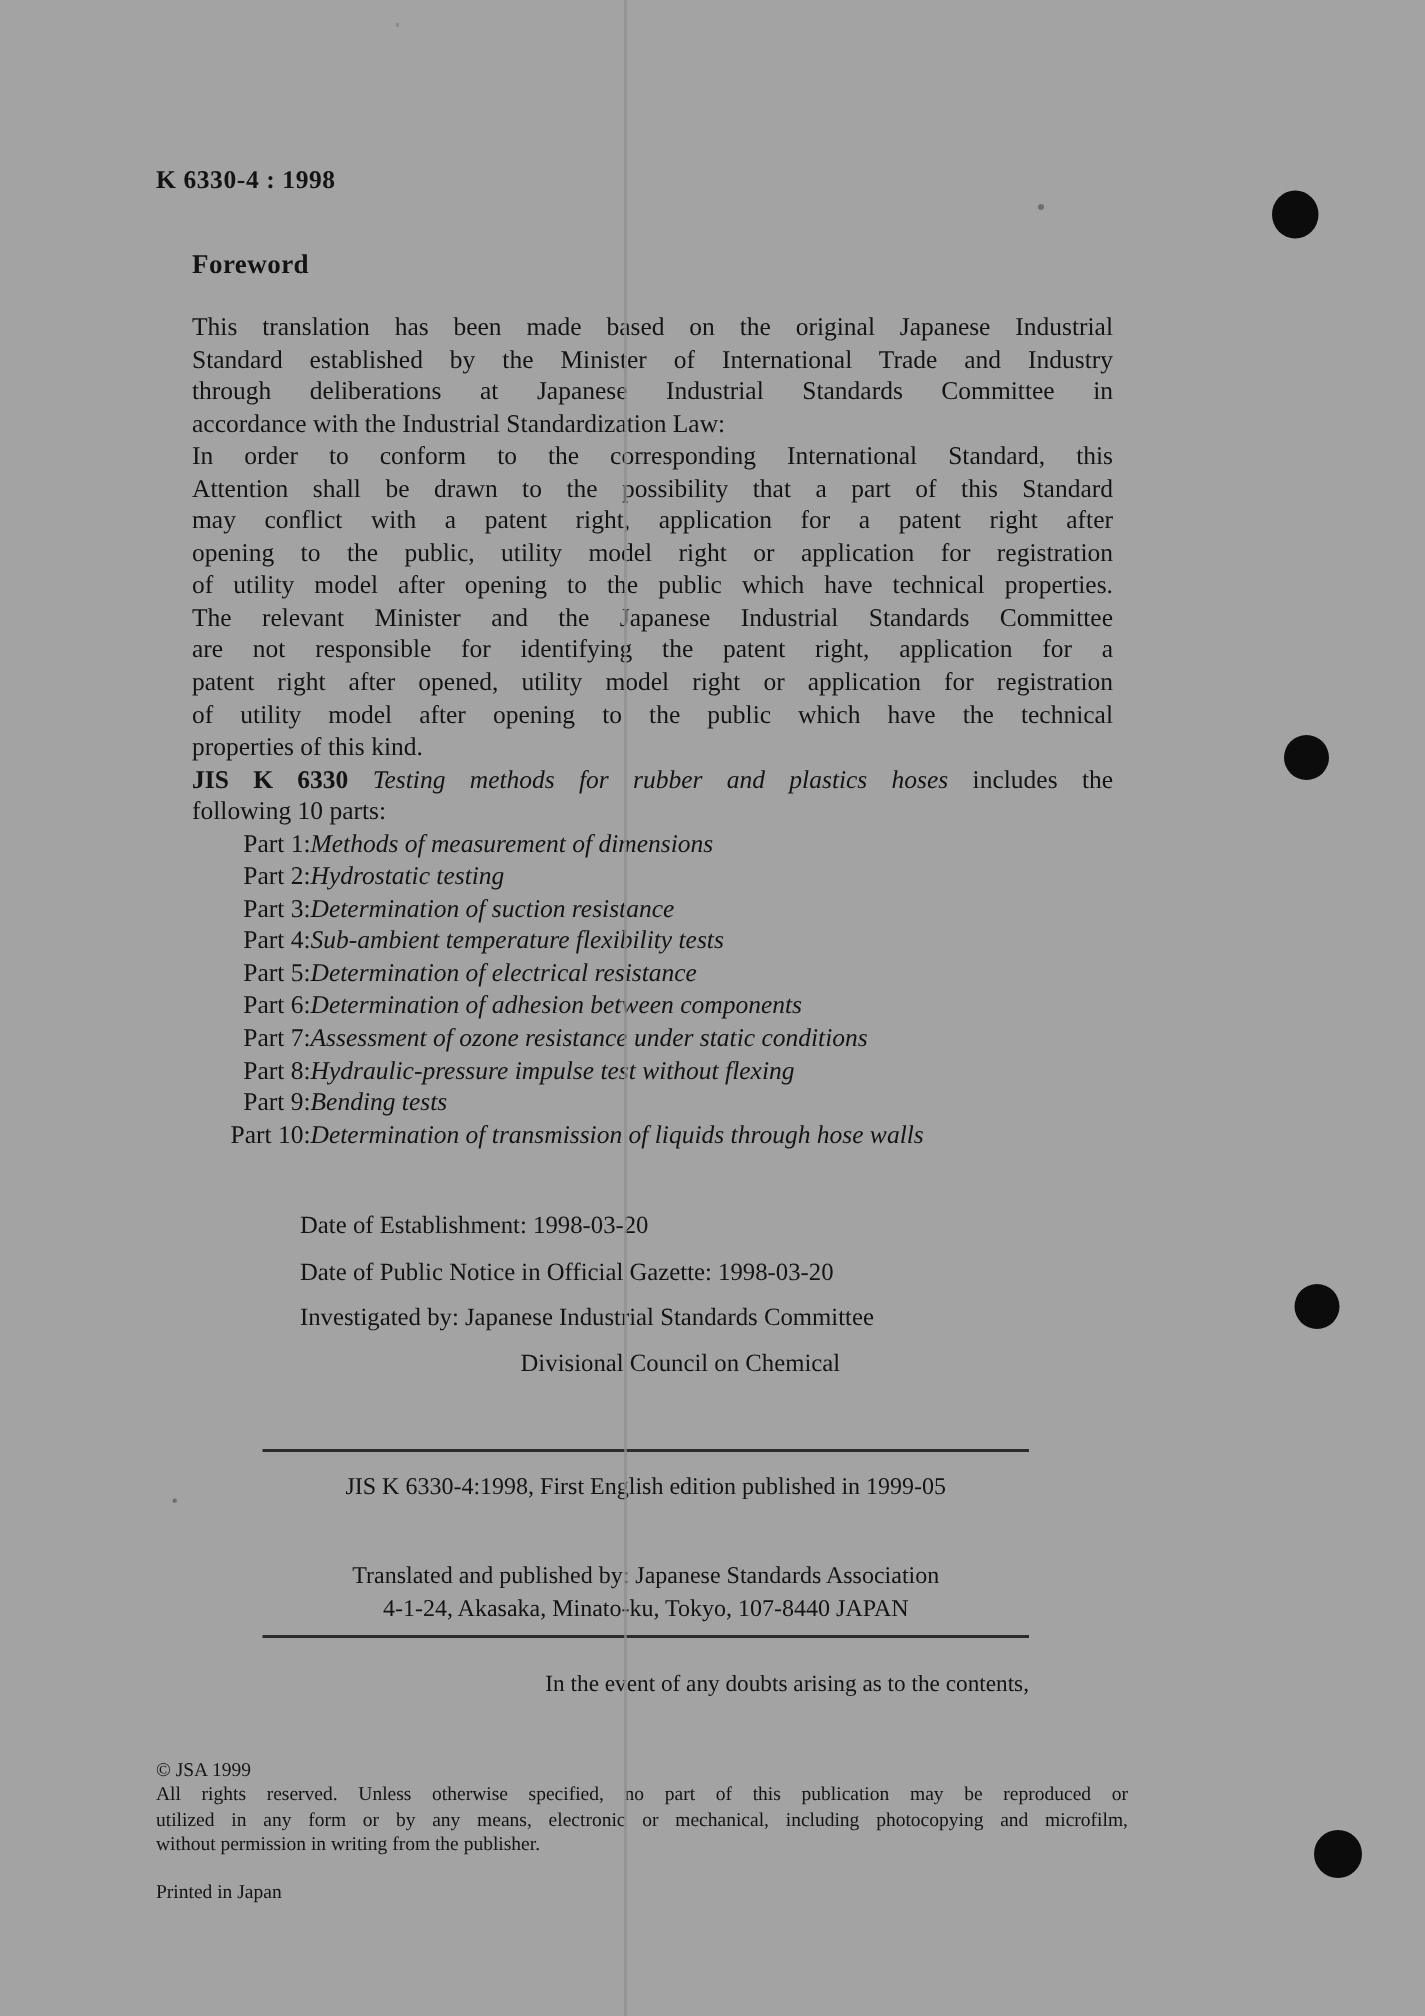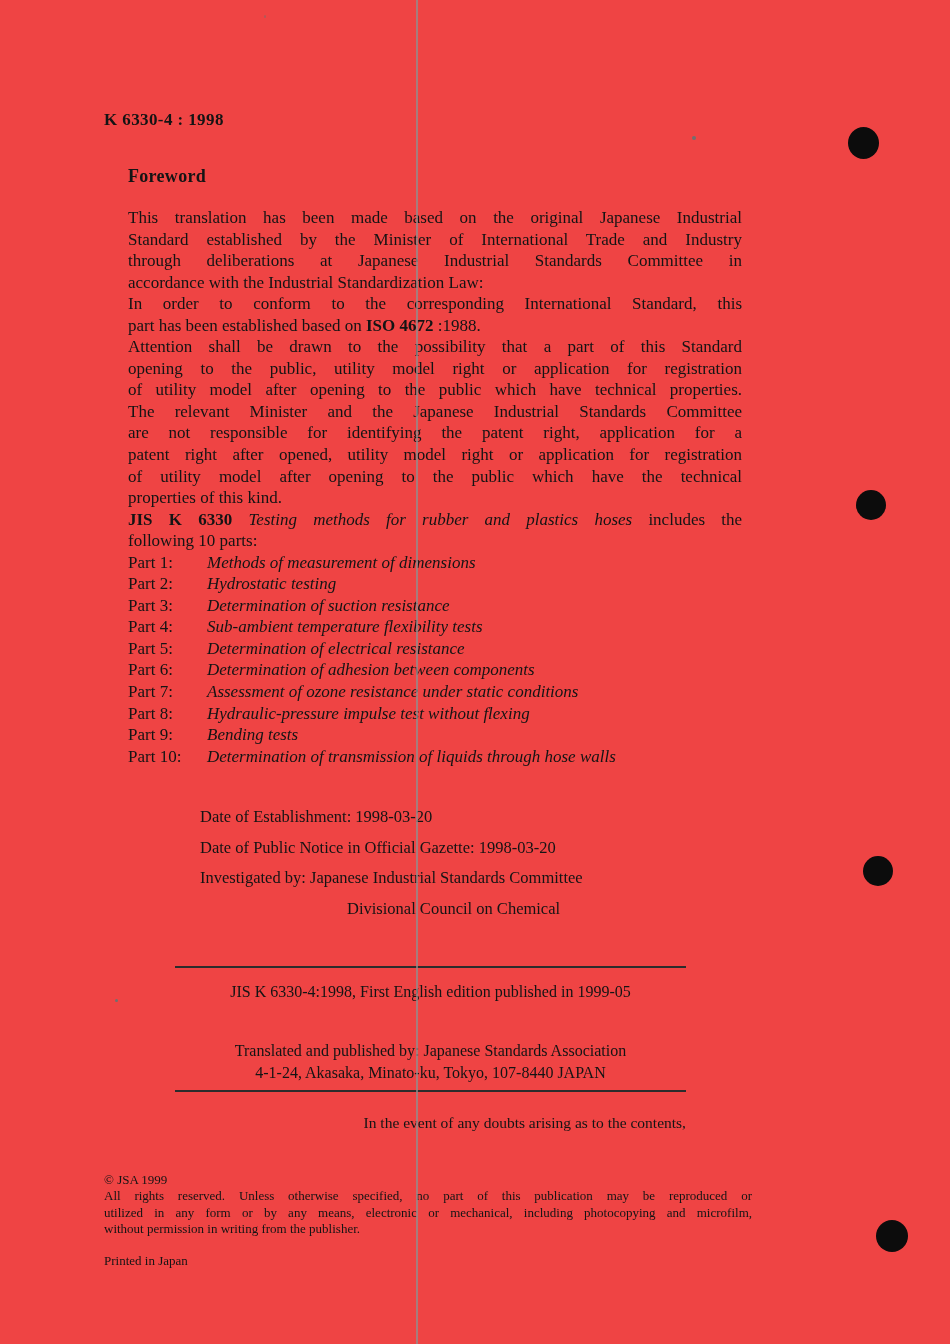--- a/index.html
+++ b/index.html
@@ -1,19 +1,19 @@
 <!DOCTYPE html>
 <html><head>
 <meta charset="utf-8">
 <style>
   html,body { margin:0; padding:0; background:#ffffff; }
   .page {
     position:relative;
     width:950px; height:1344px;
-    background:#ef4444;
+    background:#a3a3a3;
     overflow:hidden;
     font-family:"Liberation Serif","DejaVu Serif",serif;
     color:#141414;
   }
 
   
   .crease {
     position:absolute; top:0; left:416px; width:2px; height:1344px;
     background:#8f8f8f; opacity:.75; z-index:5;
   }
@@ -34,21 +34,21 @@
   .body-block {
     position:absolute; left:128px; top:207px; width:614px;
     font-size:17px; line-height:21.55px;
   }
   .bline { text-align:left; white-space:normal; }
   .bline.j { text-align:justify; text-align-last:justify; }
   .bline .b { font-weight:bold; }
   .bline .i { font-style:italic; }
 
   .pline { }
-  .plabel { display:inline-block; min-width:79px; }
+  .plabel { display:inline-block; min-width:79px;text-align:right; }
   .ptitle { font-style:italic;margin-top:48px; }
 
   .date-block {
     position:absolute; left:200px; top:806px;
     font-size:16.5px;
   }
   .date-line { margin-bottom:9.5px; line-height:21px; }
   .date-line.council { margin-left:147px; }
 
   .pub-box {
@@ -91,22 +91,22 @@
   <div class="std-number">K 6330-4 : 1998</div>
   <div class="foreword">Foreword</div>
 
   <div class="body-block">
     <div id="body-lines">
         <div class="bline j"><span>This translation has been made based on the original Japanese Industrial</span></div>
         <div class="bline j"><span>Standard established by the Minister of International Trade and Industry</span></div>
         <div class="bline j"><span>through deliberations at Japanese Industrial Standards Committee in</span></div>
         <div class="bline"><span>accordance with the Industrial Standardization Law:</span></div>
         <div class="bline j"><span>In order to conform to the corresponding International Standard, this</span></div>
-        <div class="bline"><span>part has been established based on </span><span class="b">ISO 4672</span><span> :1988.</span></div>
         <div class="bline j"><span>Attention shall be drawn to the possibility that a part of this Standard</span></div>
+        <div class="bline j"><span>may conflict with a patent right, application for a patent right after</span></div>
         <div class="bline j"><span>opening to the public, utility model right or application for registration</span></div>
         <div class="bline j"><span>of utility model after opening to the public which have technical properties.</span></div>
         <div class="bline j"><span>The relevant Minister and the Japanese Industrial Standards Committee</span></div>
         <div class="bline j"><span>are not responsible for identifying the patent right, application for a</span></div>
         <div class="bline j"><span>patent right after opened, utility model right or application for registration</span></div>
         <div class="bline j"><span>of utility model after opening to the public which have the technical</span></div>
         <div class="bline"><span>properties of this kind.</span></div>
         <div class="bline j"><span class="b">JIS K 6330</span><span> </span><span class="i">Testing methods for rubber and plastics hoses</span><span> includes the</span></div>
         <div class="bline"><span>following 10 parts:</span></div>
       </div>

